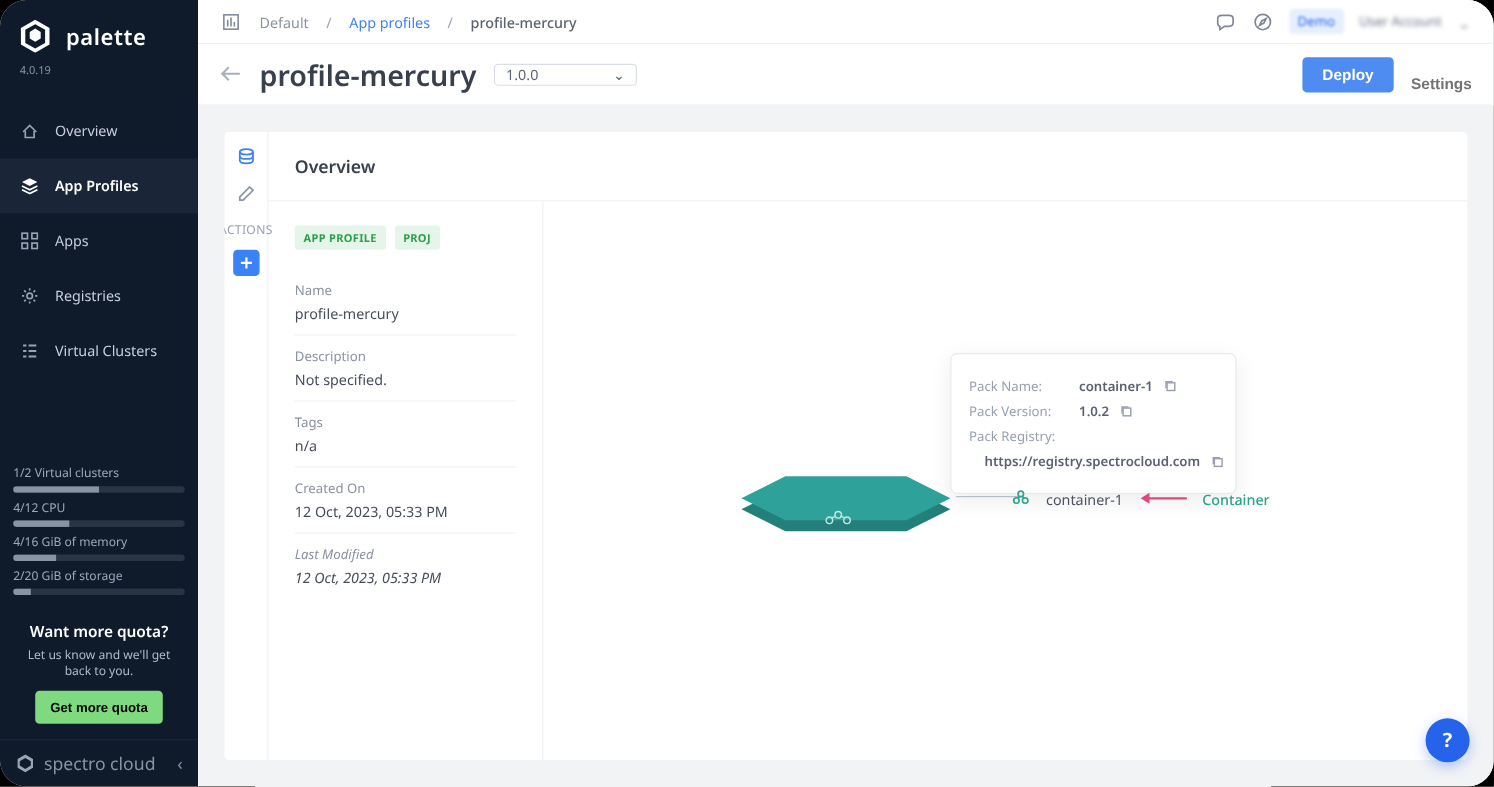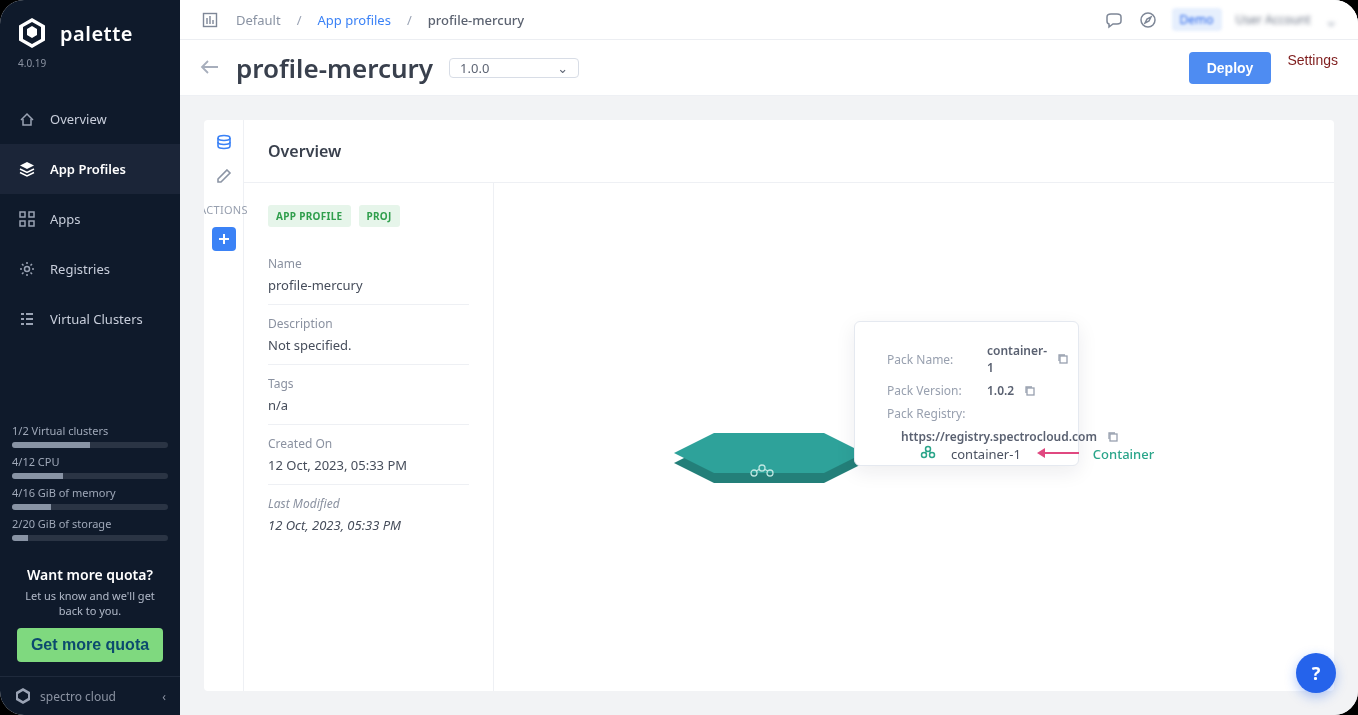--- a/index.html
+++ b/index.html
@@ -16,42 +16,42 @@
   .nav-item.active{background:#1b2538;color:#fff;font-weight:600;}
   .nav-item .ic{width:18px;height:18px;display:flex;align-items:center;justify-content:center;color:#9aa3b4;}
   .nav-item.active .ic{color:#fff;}
   .quota-block{margin-top:auto;padding:10px 12px;color:#9fa8b8;font-size:11px;}
   .qrow{margin-top:6px;}
   .qbar{height:6px;background:#2a3444;border-radius:3px;margin-top:4px;overflow:hidden;}
   .qbar>span{display:block;height:100%;background:#8893a4;}
   .promo{padding:14px 16px;text-align:center;color:#cfd5e1;}
   .promo h4{color:#fff;font-size:14px;font-weight:600;}
   .promo p{font-size:11px;margin-top:4px;color:#b2bac9;}
-  .btn-quota{margin-top:10px;background:#7fd97f;color:#0c4a6e;border:none;border-radius:4px;padding:8px 14px;font-weight:600;font-size:16px;cursor:pointer;}
-  .sidebar-footer{display:flex;align-items:center;gap:8px;padding:10px 14px;border-top:1px solid #1f2a3c;color:#8b93a2;font-size:12px;text-align:center;}
+  .btn-quota{margin-top:10px;background:#7fd97f;color:#000000;border:none;border-radius:4px;padding:8px 14px;font-weight:600;font-size:12px;cursor:pointer;}
+  .sidebar-footer{display:flex;align-items:center;gap:8px;padding:10px 14px;border-top:1px solid #1f2a3c;color:#8b93a2;font-size:16px;text-align:center;}
   .chev{margin-left:auto;}
   
   .main{flex:1;display:flex;flex-direction:column;background:#f2f3f5;}
   .topbar{height:40px;background:#fff;display:flex;align-items:center;gap:10px;padding:0 20px;border-bottom:1px solid #eceef2;}
   .crumbs{display:flex;align-items:center;gap:16px;color:#8a93a3;font-size:13px;}
   .crumb-link{color:#3b82f6;cursor:pointer;}
   .crumb-current{color:#5b6270;font-weight:500;}
   .crumb-sep{color:#9aa3b4;}
   .topbar-right{margin-left:auto;display:flex;align-items:center;gap:14px;}
   .icon-btn{width:20px;height:20px;color:#7e8797;cursor:pointer;display:flex;align-items:center;justify-content:center;}
   .user-chip{background:#e6effd;color:#2563eb;font-size:12px;padding:3px 8px;border-radius:4px;filter:blur(1.5px);}
   .user-name{color:#6a7384;font-size:12px;filter:blur(2px);}
   .user-caret{color:#99a2b1;filter:blur(2px);}
   .page-head{height:56px;background:#fff;display:flex;align-items:center;gap:16px;padding:0 20px;border-bottom:1px solid #eef0f4;}
   .back-arrow{color:#a7aebc;cursor:pointer;}
   .page-title{color:#39404d;font-size:26px;font-weight:600;}
   .version-select{display:flex;align-items:center;justify-content:space-between;width:130px;height:20px;border:1px solid #d8dde6;border-radius:4px;padding:0 10px;color:#5e6574;font-size:13px;cursor:pointer;background:#fff;}
-  .head-actions{margin-left:auto;display:flex;align-items:flex-start;gap:16px;}
+  .head-actions{margin-left:auto;display:flex;align-items:flex-end;gap:16px;}
   .btn-deploy{background:#4e8cf2;color:#fff;border:none;border-radius:4px;padding:8px 18px;font-size:14px;font-weight:600;cursor:pointer;}
-  .btn-settings{background:transparent;border:none;color:#7f1d1d;font-size:14px;font-weight:400;cursor:pointer;}
+  .btn-settings{background:transparent;border:none;color:#737373;font-size:14px;font-weight:700;cursor:pointer;}
   
   .content{flex:1;padding:24px;display:flex;}
   .panel{flex:1;background:#fff;border-radius:4px;display:flex;overflow:hidden;}
   .rail{width:40px;border-right:1px solid #eef0f4;display:flex;flex-direction:column;align-items:center;padding-top:10px;gap:10px;}
   .rail .rbtn{width:24px;height:24px;border-radius:4px;display:flex;align-items:center;justify-content:center;color:#8c95a5;cursor:pointer;}
   .rail .rbtn.active{color:#3b82f6;}
   .rail-label{font-size:11px;color:#98a0af;letter-spacing:.3px;margin-top:4px;}
   .rail .add{background:#3b82f6;color:#fff;border-radius:4px;}
   .body{flex:1;display:flex;flex-direction:column;}
   .body-head{padding:20px 24px;border-bottom:1px solid #eef0f4;font-weight:600;color:#39404d;font-size:16px;}
@@ -60,21 +60,21 @@
   .tags{display:flex;gap:8px;margin-bottom:18px;}
   .tag{background:#e6f5ea;color:#2f9e4c;font-size:10px;font-weight:700;letter-spacing:.3px;padding:4px 8px;border-radius:3px;}
   .field{padding:10px 0;border-bottom:1px solid #eef0f4;}
   .field:last-child{border-bottom:none;font-style:italic;}
   .flabel{color:#8a91a0;font-size:12px;}
   .fval{color:#464d5b;font-size:13px;margin-top:4px;}
   .canvas{flex:1;position:relative;}
   
   .hexwrap{position:absolute;left:160px;top:230px;width:230px;height:70px;}
   
-  .tip{position:absolute;left:360px;top:138px;width:225px;background:#fff;border:1px solid #e5e9f0;border-radius:6px;box-shadow:0 6px 20px rgba(20,30,50,0.08);padding:14px 32px;font-size:12px;color:#6a7384;}
+  .tip{position:absolute;left:370px;top:138px;width:260px;background:#fff;border:1px solid #e5e9f0;border-radius:6px;box-shadow:0 6px 20px rgba(20,30,50,0.08);padding:14px 16px;font-size:12px;color:#6a7384;}
   .tip .trow{display:flex;align-items:center;gap:10px;margin:6px 0;}
   .tip .tkey{color:#98a0af;min-width:90px;}
   .tip .tval{color:#5a6171;font-weight:600;}
   .copy{width:14px;height:14px;color:#98a0af;cursor:pointer;}
   .link-row{position:absolute;left:425px;top:260px;display:flex;align-items:center;gap:14px;font-size:13px;}
   .link-row .ic{color:#2aa58a;}
   .link-row .name{color:#4b5261;}
   .link-row .arrow{color:#e04880;}
   .link-row .type{color:#2aa58a;font-weight:500;}
   .connector{position:absolute;left:375px;top:268px;width:60px;height:1px;background:#b9c1cf;}

